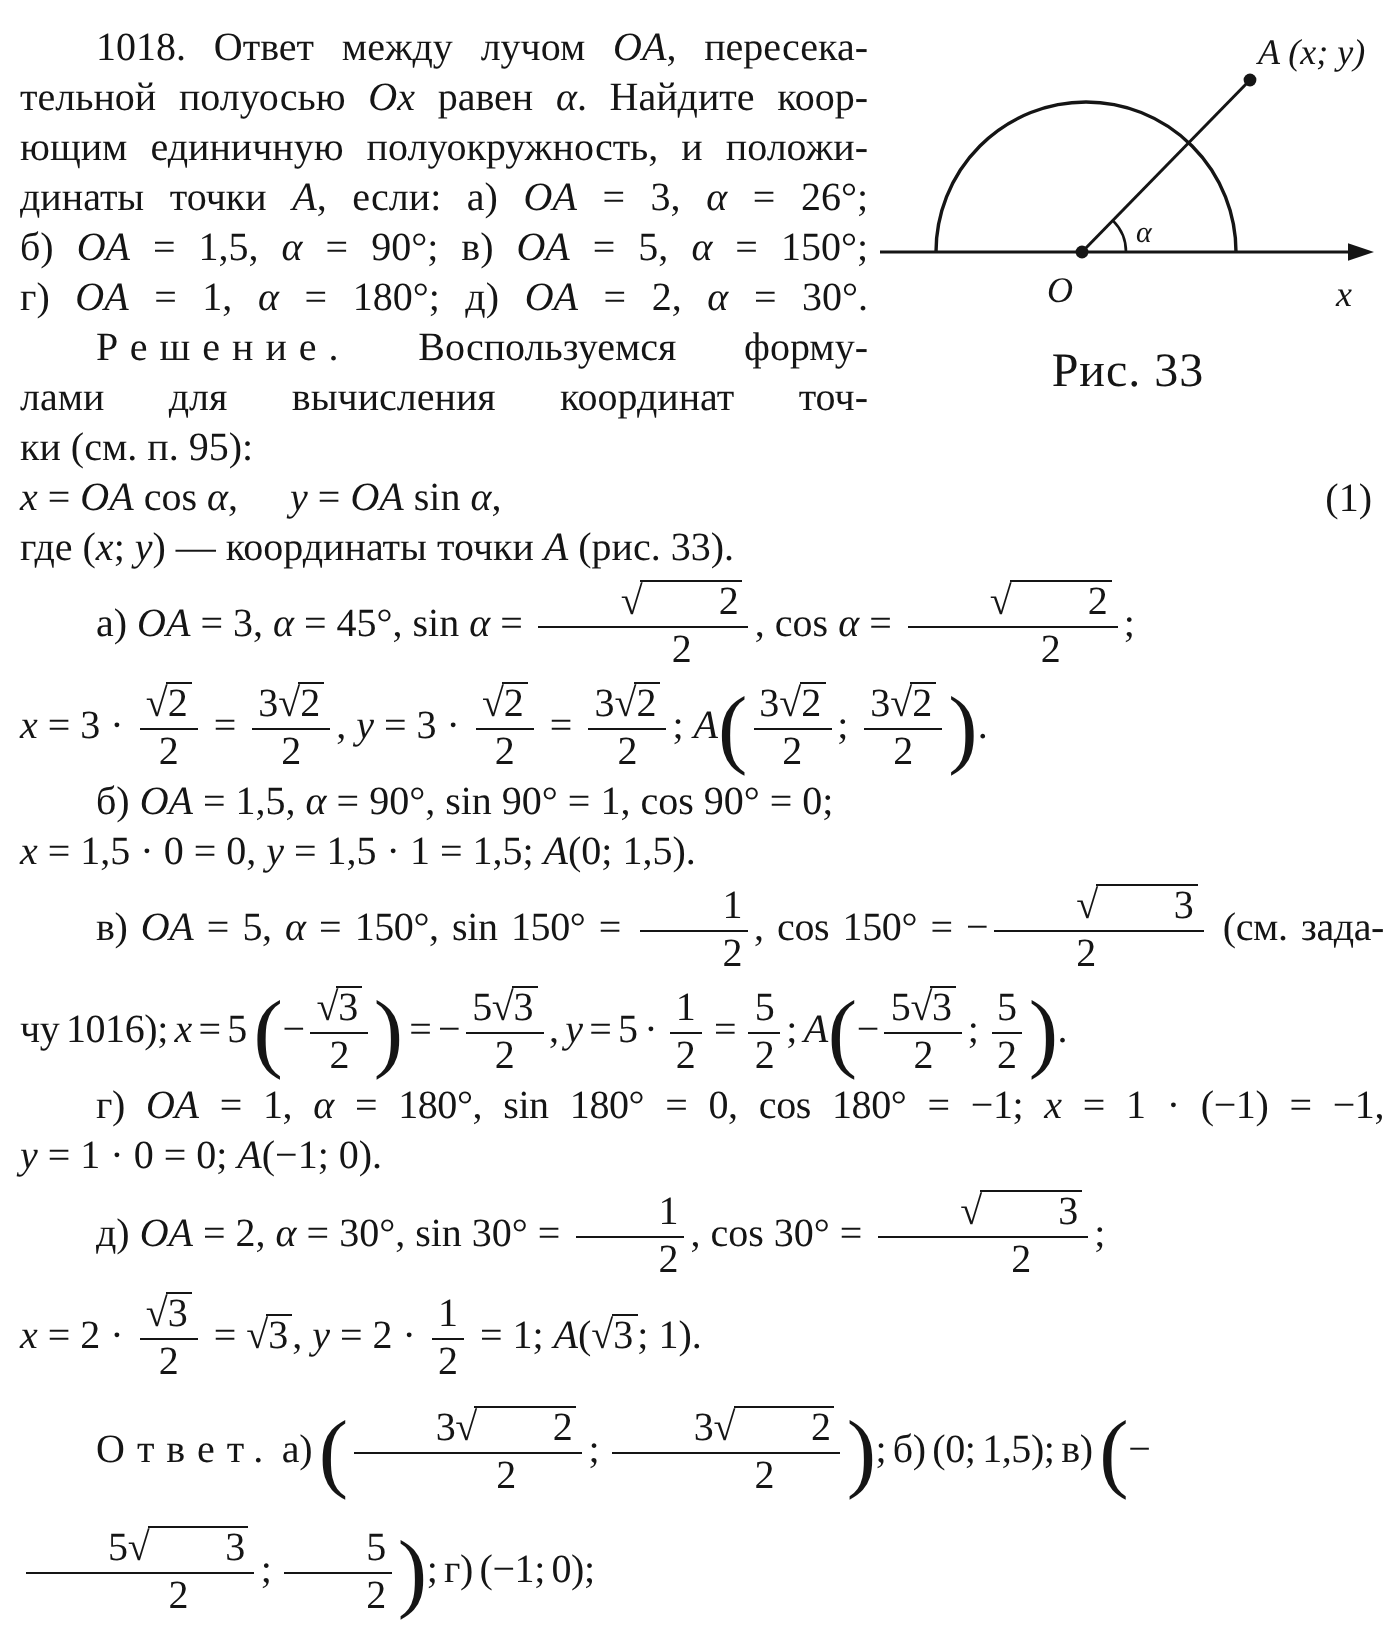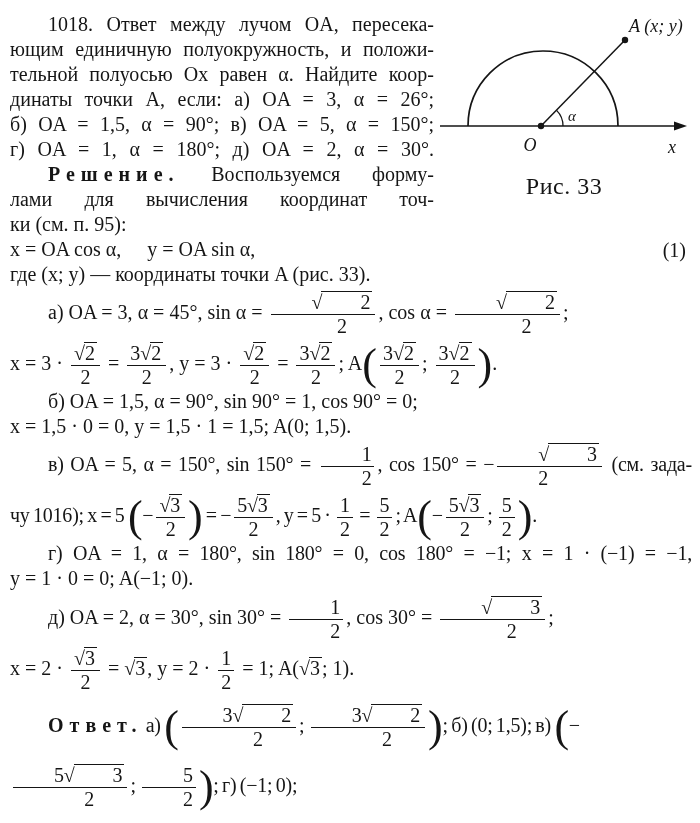--- a/index.html
+++ b/index.html
@@ -13,23 +13,23 @@
   .probcol{width:424px;}
   .mline{min-height:25px;}
   .pl{text-align:justify;text-align-last:justify;}
   .ind{text-indent:38px;}
   .ctr{text-align:left;}
   .rel{position:relative;}
   .tall{line-height:51px;min-height:51px;}
   .mt{margin-top:1px;}
   .tight{word-spacing:-1.5px;letter-spacing:-0.2px;}
   .ans{line-height:60px;min-height:60px;}
-  .it{}
+  .it{font-style:italic;}
   .bd{font-weight:400;}
-  .lsp{letter-spacing:0.3em;font-weight:bold;}
+  .lsp{letter-spacing:0.3em;}
   .gap{display:inline-block;}
   .eqnum{position:absolute;right:6px;top:50%;transform:translateY(-50%);}
   
   .fr{display:inline-flex;flex-direction:column;vertical-align:middle;
       text-align:center;margin:0 3px;}
   .fr .nu,.fr .de{display:block;line-height:23px;padding:0 3px;}
   .fr .de{border-top:1.5px solid currentColor;}
   
   .sq{white-space:nowrap;}
   .sq .sg{margin-right:-1px;}
@@ -46,22 +46,22 @@
   .figwrap text.small{font-size:15px;}
   .caption{text-align:center;font-size:24px;margin-top:4px;letter-spacing:0.5px;}
 </style>
 </head>
 <body>
 
 <div class="doc">
   <div class="topwrap">
     <div class="probcol">
         <div class="mline pl ind"><span class="bd">1018.</span><span class=""> Ответ между лучом </span><span class="it">OA</span><span class="">, пересека-</span></div>
+        <div class="mline pl"><span class="">тельной полуосью </span><span class="it">Ox</span><span class=""> равен </span><span class="it">α</span><span class="">. Найдите коор-</span></div>
         <div class="mline pl"><span class="">ющим единичную полуокружность, и положи-</span></div>
-        <div class="mline pl"><span class="">тельной полуосью </span><span class="it">Ox</span><span class=""> равен </span><span class="it">α</span><span class="">. Найдите коор-</span></div>
         <div class="mline pl"><span class="">динаты точки </span><span class="it">A</span><span class="">, если: а) </span><span class="it">OA</span><span class=""> = 3, </span><span class="it">α</span><span class=""> = 26°;</span></div>
         <div class="mline pl"><span class="">б) </span><span class="it">OA</span><span class=""> = 1,5, </span><span class="it">α</span><span class=""> = 90°; в) </span><span class="it">OA</span><span class=""> = 5, </span><span class="it">α</span><span class=""> = 150°;</span></div>
         <div class="mline pl"><span class="">г) </span><span class="it">OA</span><span class=""> = 1, </span><span class="it">α</span><span class=""> = 180°; д) </span><span class="it">OA</span><span class=""> = 2, </span><span class="it">α</span><span class=""> = 30°.</span></div>
         <div class="mline pl ind"><span class="lsp">Решение.</span><span class=""> Воспользуемся форму-</span></div>
         <div class="mline pl"><span class="">лами для вычисления координат точ-</span></div>
       </div>
     <div class="figwrap">
       <svg width="252" height="164" viewBox="0 0 252 164">
         <line x1="2" y1="120" x2="240" y2="120" stroke="#151515" stroke-width="1.6"></line>
         <polygon points="249,120 236,115.6 236,124.4" fill="#151515"></polygon>

